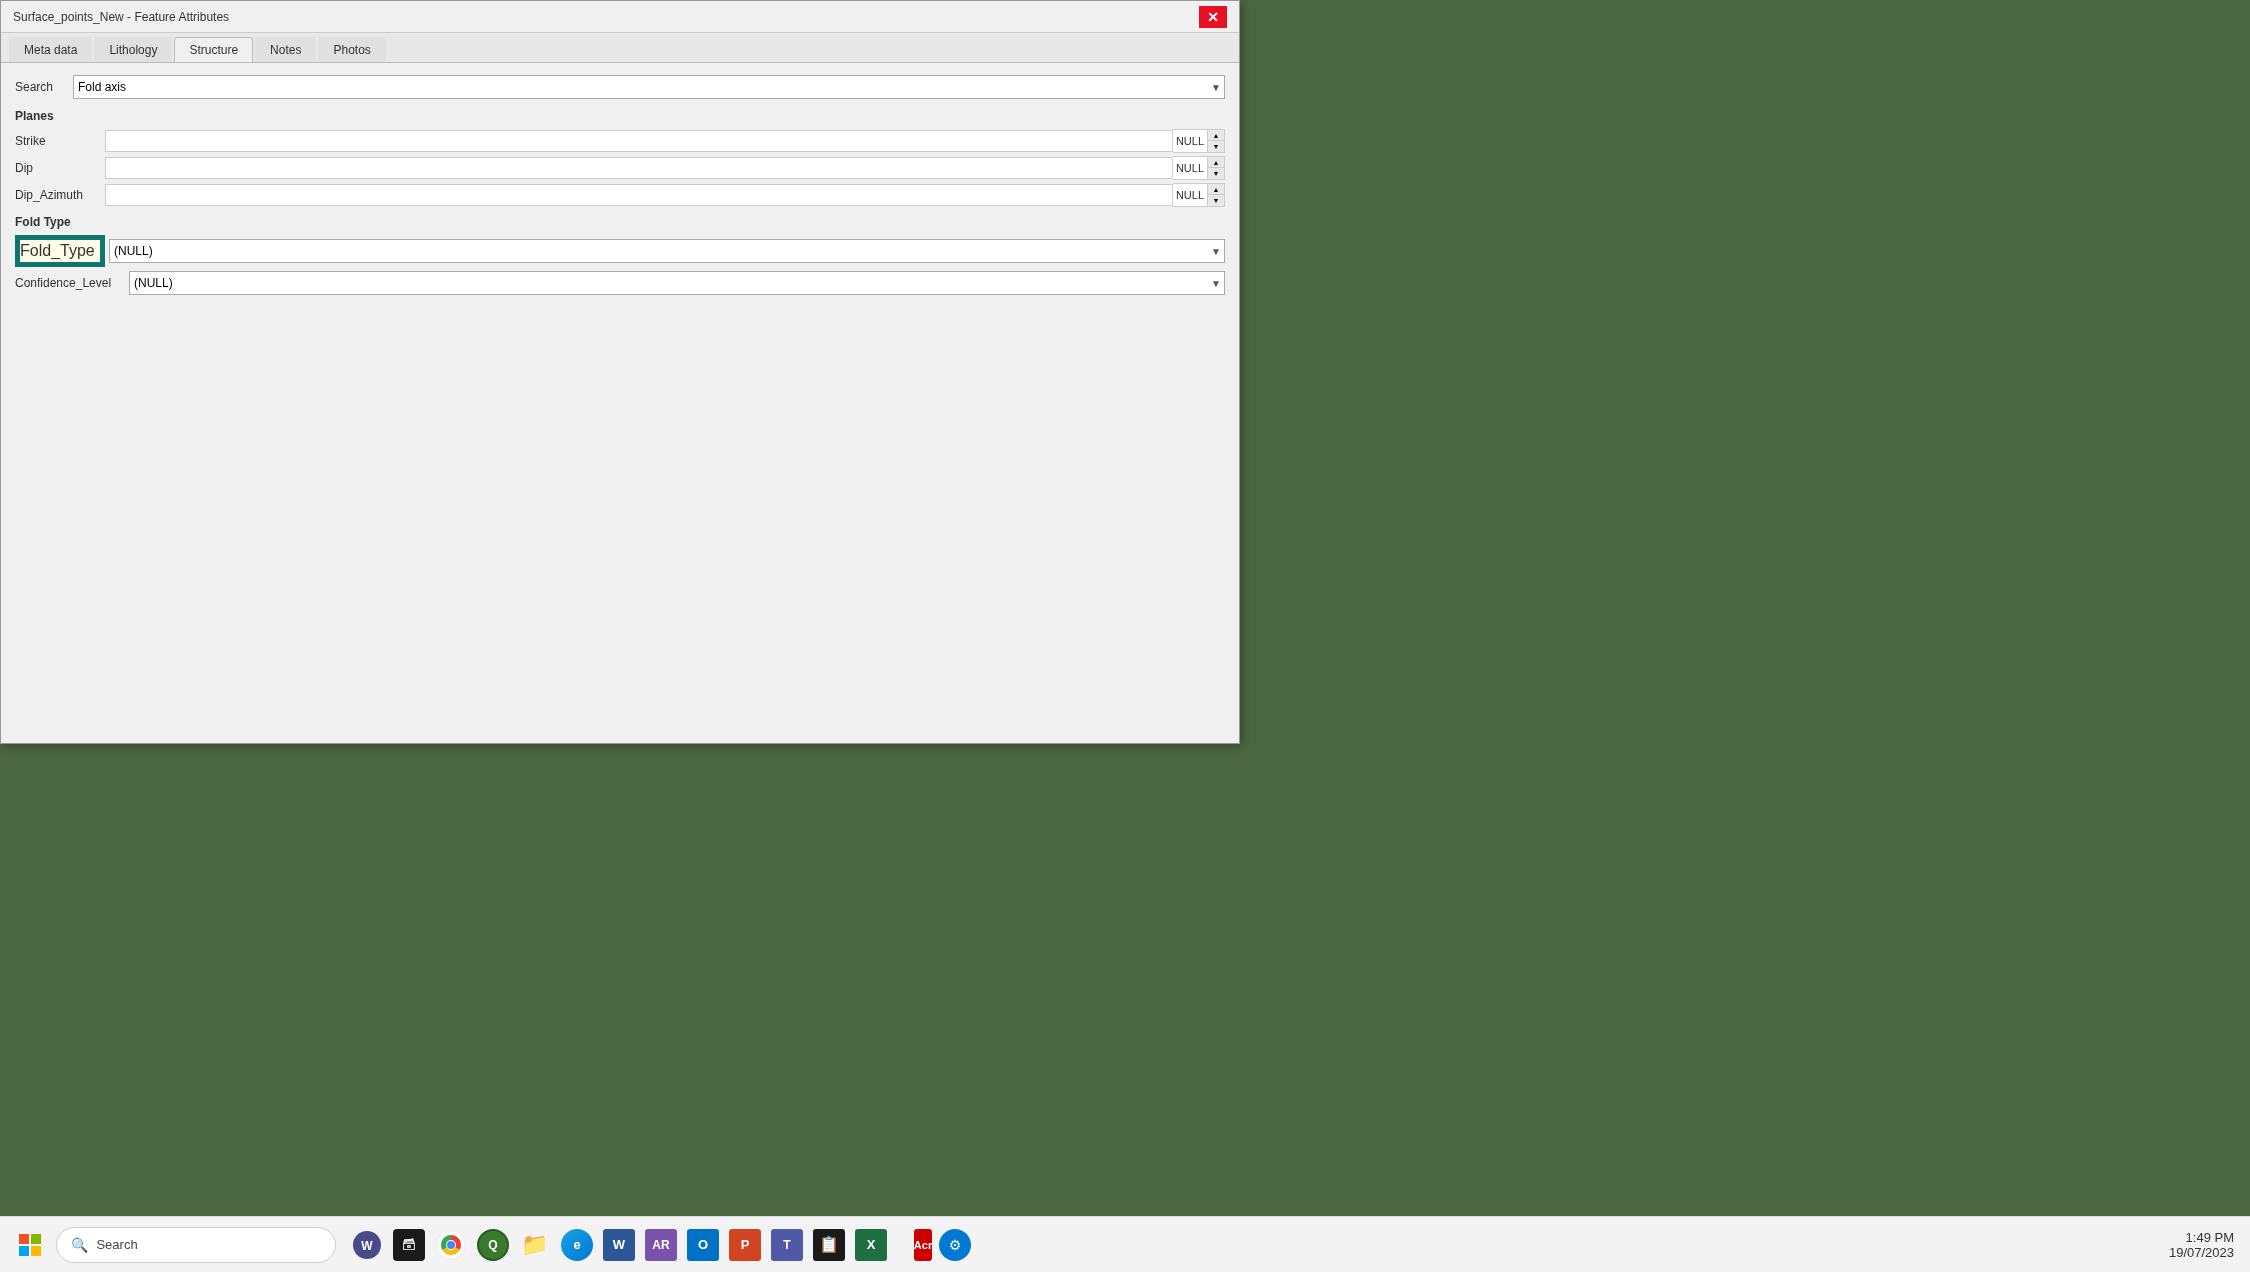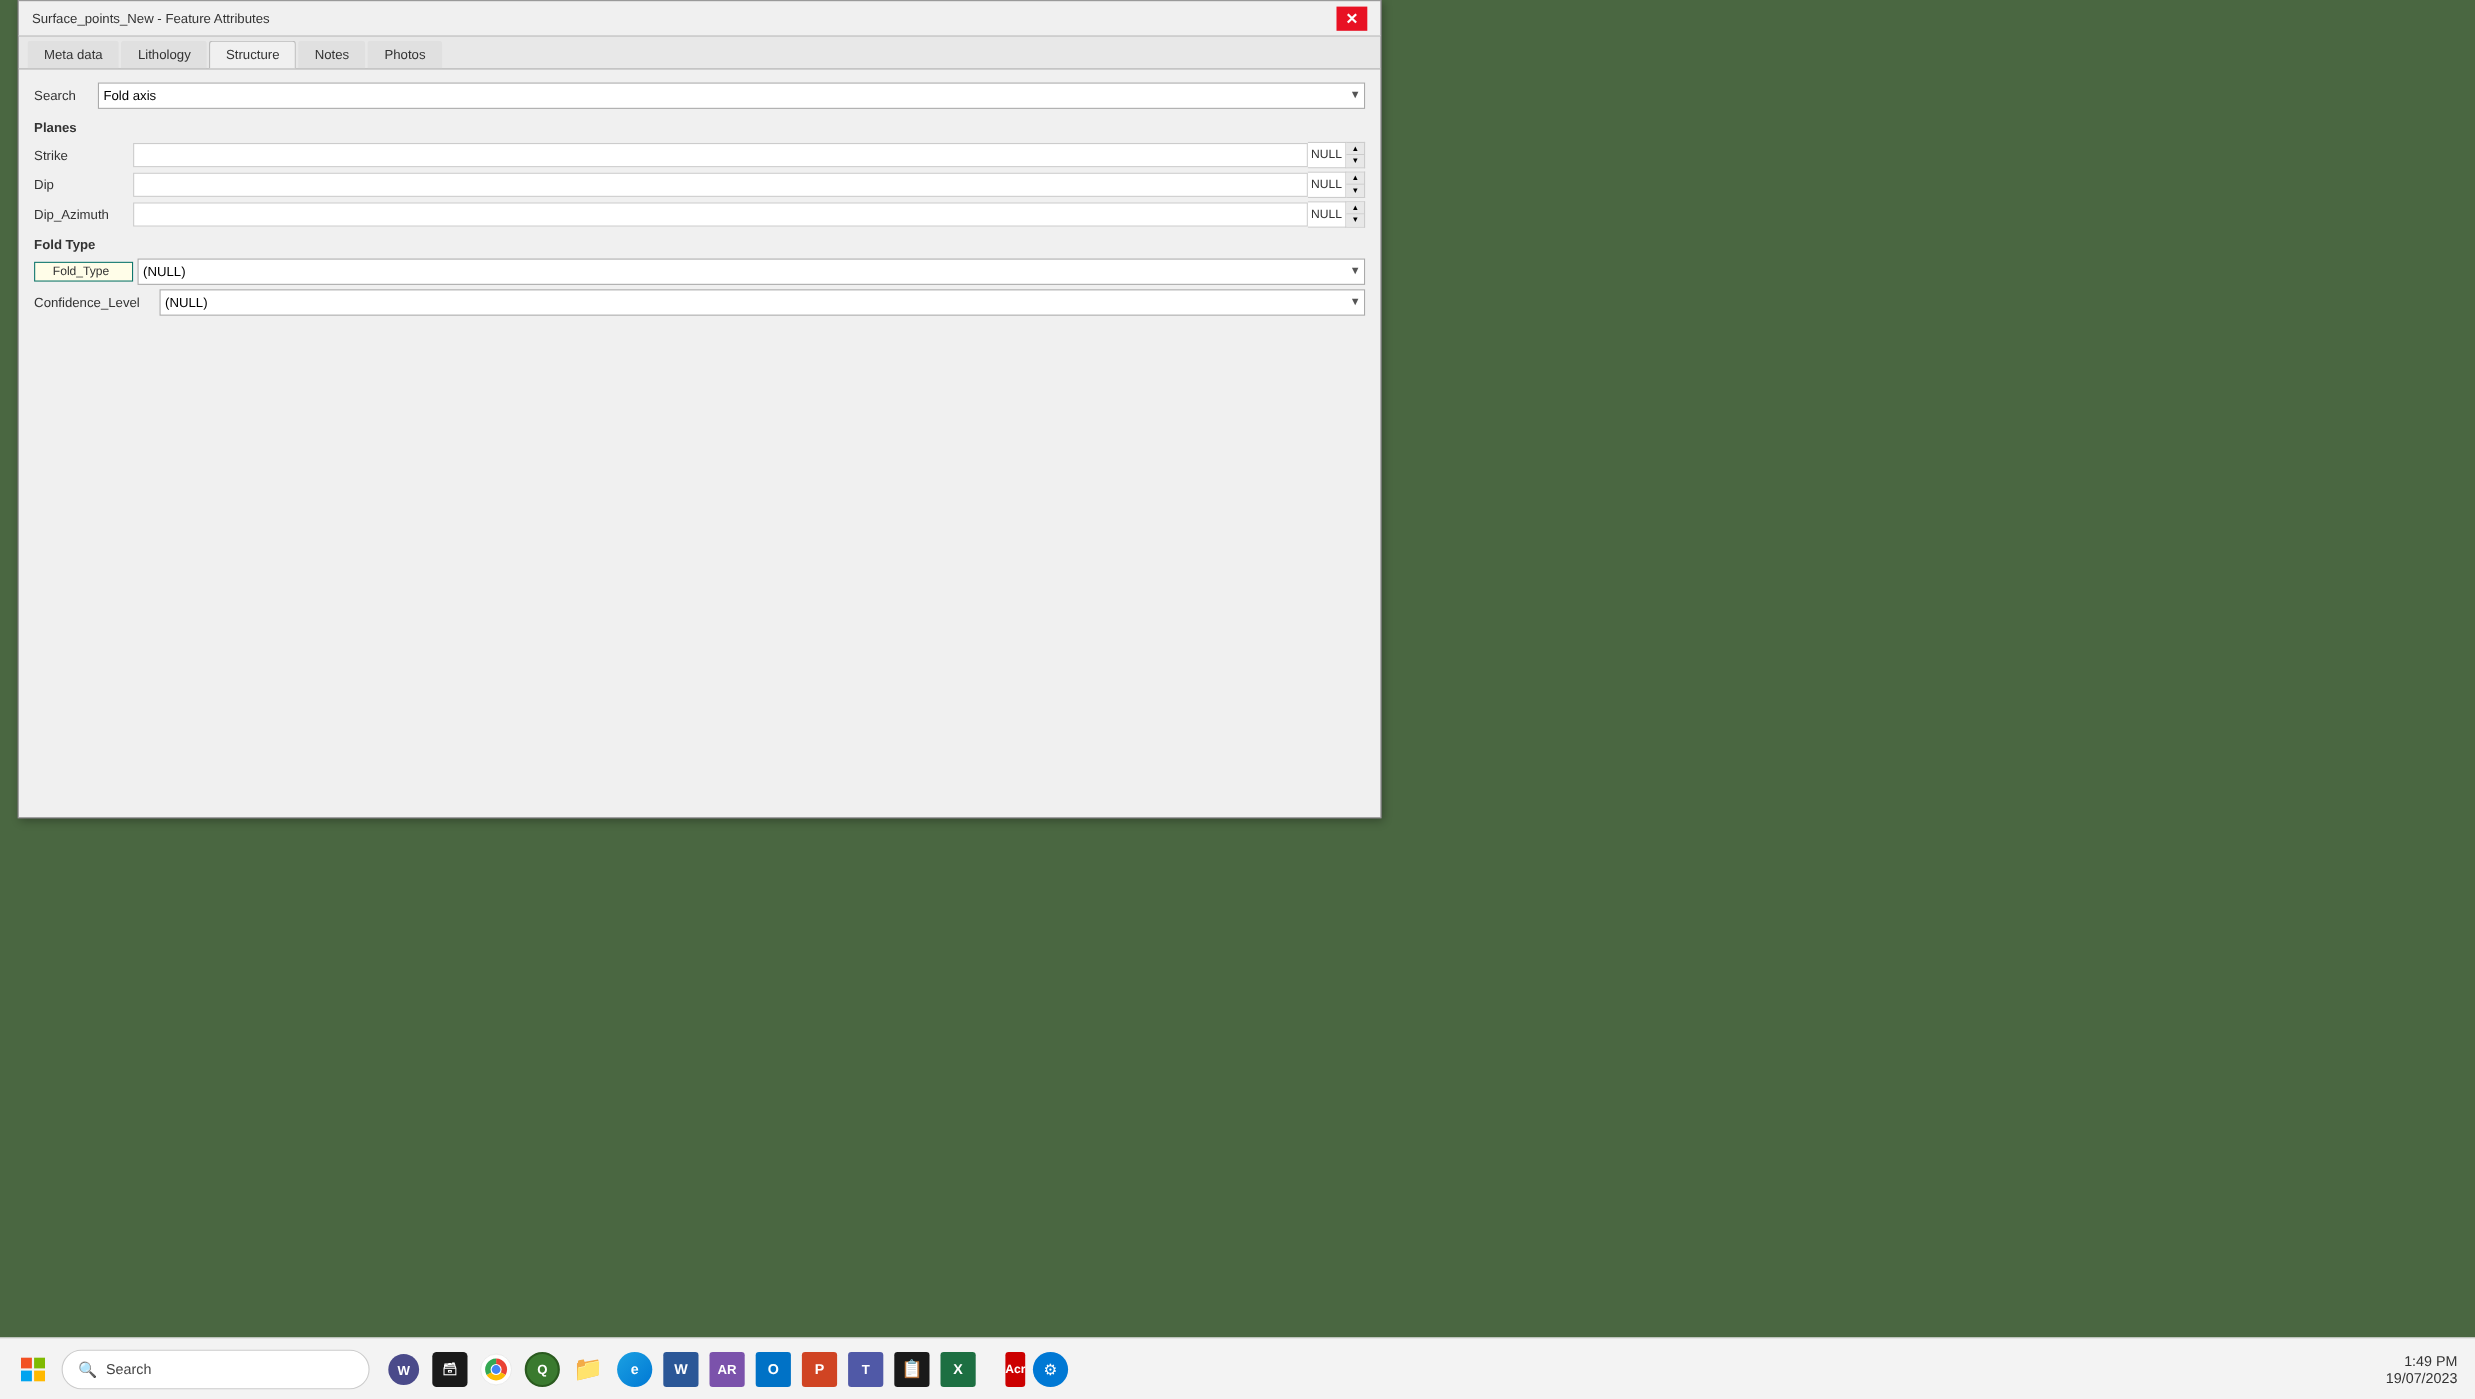--- a/index.html
+++ b/index.html
@@ -10,21 +10,21 @@
       width: 2250px;
       height: 1272px;
       overflow: hidden;
       position: relative;
     }
 
     
     .dialog-window {
       position: absolute;
       top: 0;
-      left: 16px;
+      left: 0;
       width: 1240px;
       background: #404040;
       border: 1px solid #999;
       box-shadow: 2px 2px 8px rgba(0,0,0,0.3);
     }
 
     .title-bar {
       background: #f0f0f0;
       border-bottom: 1px solid #ccc;
       padding: 8px 12px;
@@ -201,25 +201,25 @@
       margin-top: 8px;
     }
 
     .fold-type-row {
       display: flex;
       align-items: center;
       margin-bottom: 3px;
     }
 
     .fold-type-label {
-      font-size: 11px;
+      font-size: 16px;
       color: #333;
       min-width: 90px;
-      border: 1px solid #0f766e;
-      padding: 2px 16px;
+      border: 5px solid #0f766e;
+      padding: 2px 0;
       background: #fffde8;
     }
 
     .confidence-row {
       display: flex;
       align-items: center;
       margin-bottom: 21px;
       margin-top: 4px;
     }
 

